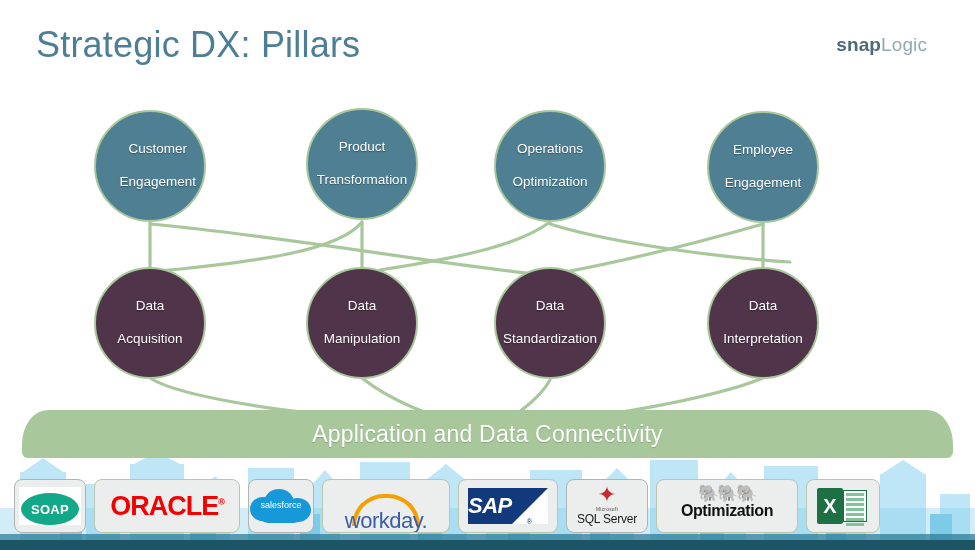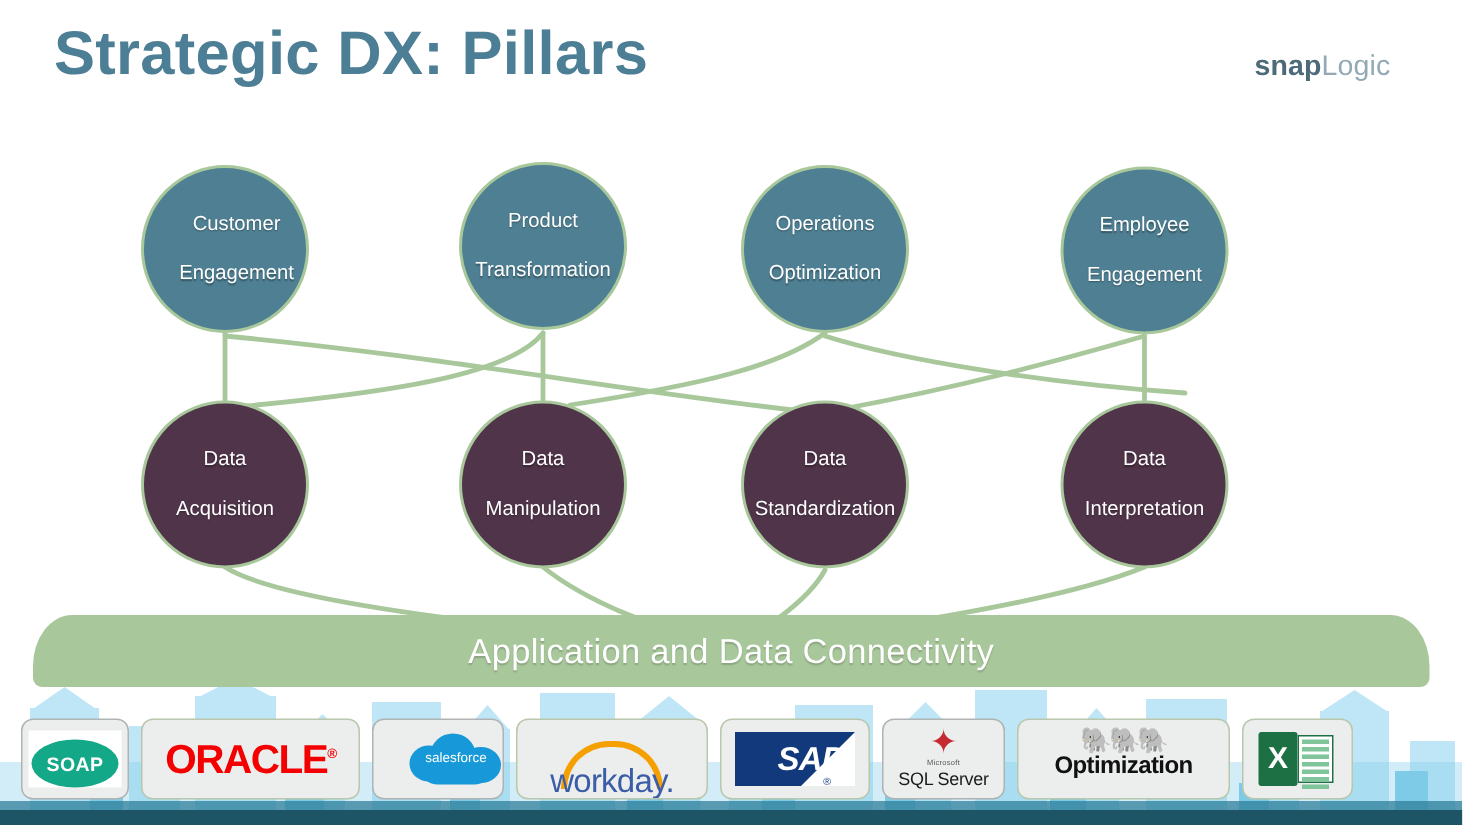--- a/index.html
+++ b/index.html
@@ -2,22 +2,22 @@
 <html><head>
 <meta charset="utf-8">
 <style>
   html,body{margin:0;padding:0;background:#ffffff;}
   body{width:975px;height:550px;overflow:hidden;font-family:"Liberation Sans",sans-serif;}
 
   #slide{position:relative;width:975px;height:550px;background:#ffffff;overflow:hidden;}
 
   
   #page-title{
-    position:absolute;left:36px;top:12px;
-    font-size:41px;font-weight:700;letter-spacing:.2px;
+    position:absolute;left:36px;top:24px;
+    font-size:36px;font-weight:400;letter-spacing:.2px;
     color:#4c7e95;white-space:nowrap;
   }
   #brand-logo{
     position:absolute;right:48px;top:34px;
     font-size:19px;letter-spacing:.1px;white-space:nowrap;
   }
   #brand-logo .lg-a{color:#4d6a78;font-weight:600;}
   #brand-logo .lg-b{color:#93aab6;font-weight:400;}
 
   
@@ -57,21 +57,21 @@
   }
   .logo-card{
     height:54px;background:#eceded;border:1.5px solid #b9c7ac;
     border-radius:8px;display:flex;align-items:center;justify-content:center;
     box-sizing:border-box;overflow:hidden;flex:0 0 auto;
   }
   .logo-card.plain{border-color:#b0b3b3;}
 
   .lc-soap{width:72px;}
   .lc-oracle{width:146px;}
-  .lc-salesforce{width:88px;justify-content:flex-end;}
+  .lc-salesforce{width:66px;}
   .lc-workday{width:128px;align-items:flex-end;}
   .lc-sap{width:100px;}
   .lc-sqlserver{width:82px;}
   .lc-hortonworks{width:142px;}
   .lc-excel{width:74px;}
 
   
   .soap-oval{
     width:58px;height:32px;border-radius:50%;background:#13a887;
     color:#fff;font-size:13px;font-weight:700;letter-spacing:.3px;
@@ -89,21 +89,21 @@
   .sf-cloud b{position:absolute;left:0;top:11px;width:62px;text-align:center;
     color:#fff;font-size:9px;font-weight:400;z-index:2;}
   .wd-wrap{position:relative;width:112px;height:40px;}
   .wd-arc{position:absolute;left:22px;top:2px;width:60px;height:28px;
     border:4px solid #f5a000;border-bottom:none;border-radius:32px 32px 0 0;}
   .wd-txt{position:absolute;left:0;top:16px;width:112px;text-align:center;
     color:#3b5da8;font-size:22px;font-weight:400;letter-spacing:-.5px;}
   .sap-wrap{position:relative;width:80px;height:36px;background:#fff;}
   .sap-shape{position:absolute;left:0;top:0;width:80px;height:36px;
     background:#12397c;clip-path:polygon(0 0,100% 0,55% 100%,0 100%);}
-  .sap-txt{position:absolute;left:0;top:5px;width:72px;text-align:right;
+  .sap-txt{position:absolute;left:0;top:5px;width:72px;text-align:left;
     color:#fff;font-size:22px;font-weight:700;font-style:italic;letter-spacing:-.5px;}
   .sap-r{position:absolute;right:16px;bottom:-1px;color:#12397c;font-size:7px;}
   .sql-wrap{position:relative;width:76px;height:44px;text-align:center;}
   .sql-mark{font-size:22px;color:#c62a31;line-height:1;}
   .sql-ms{font-size:5px;color:#555;letter-spacing:.2px;}
   .sql-txt{font-size:12px;color:#1a1a1a;letter-spacing:-.2px;}
   .hw-wrap{position:relative;width:132px;height:42px;text-align:center;}
   .hw-eleph{font-size:17px;color:#5fb62b;letter-spacing:-2px;line-height:1;}
   .hw-txt{font-size:16px;font-weight:700;color:#111;letter-spacing:-.4px;}
   .xl-wrap{position:relative;width:52px;height:40px;}

